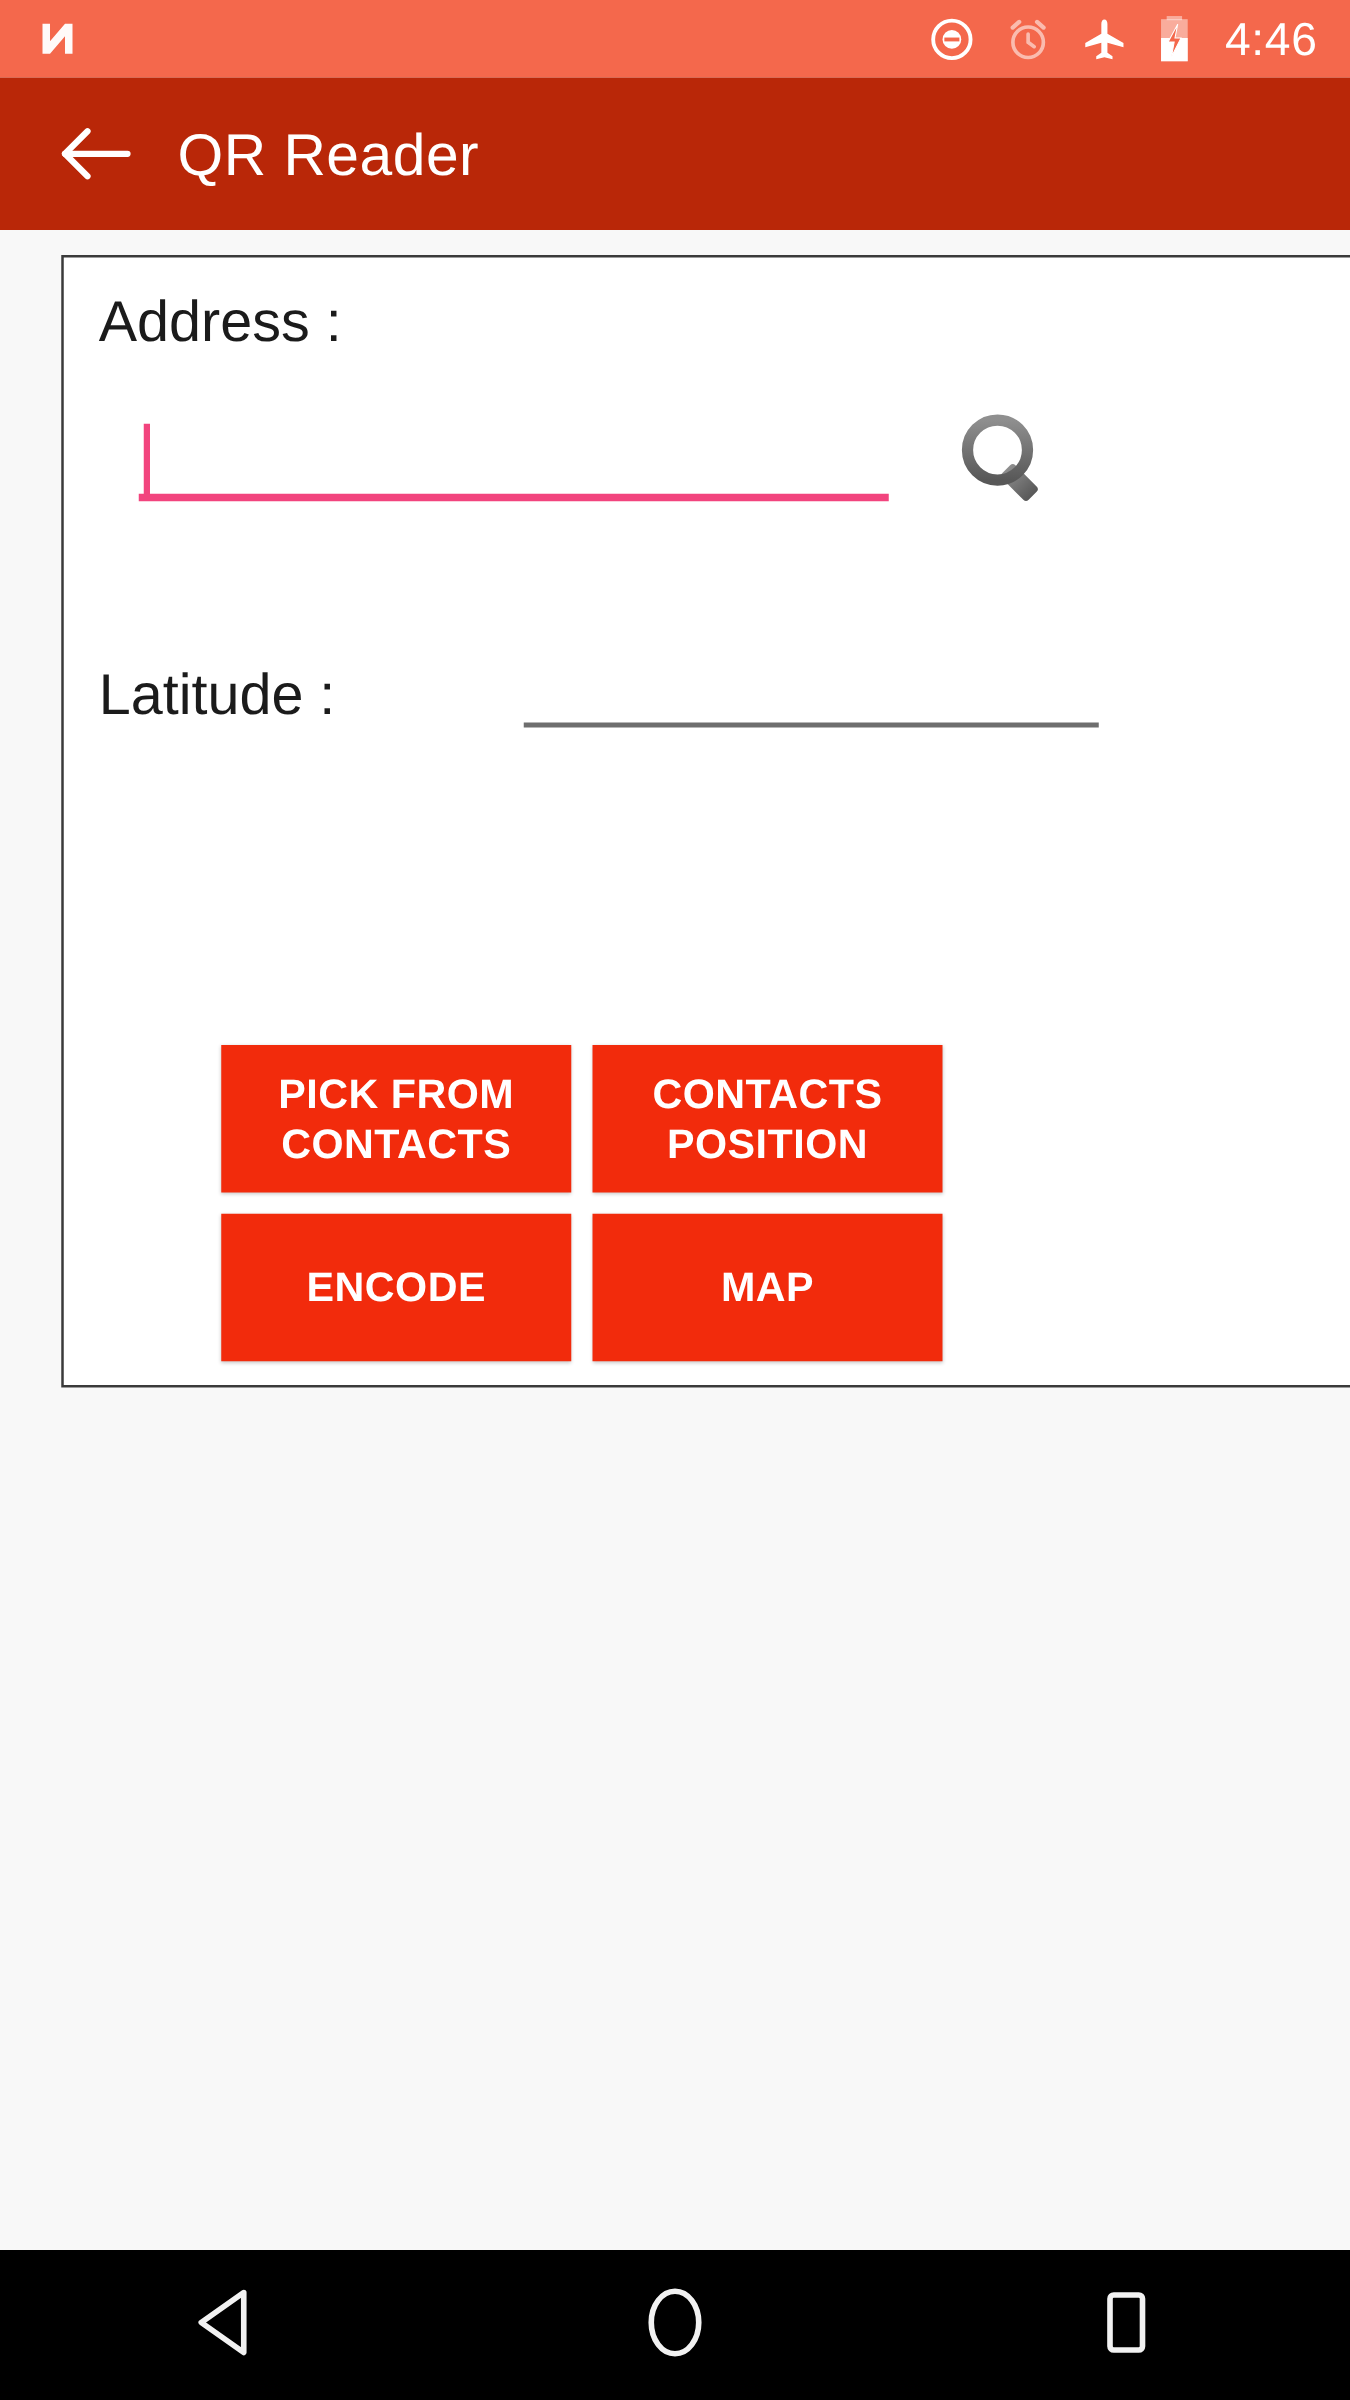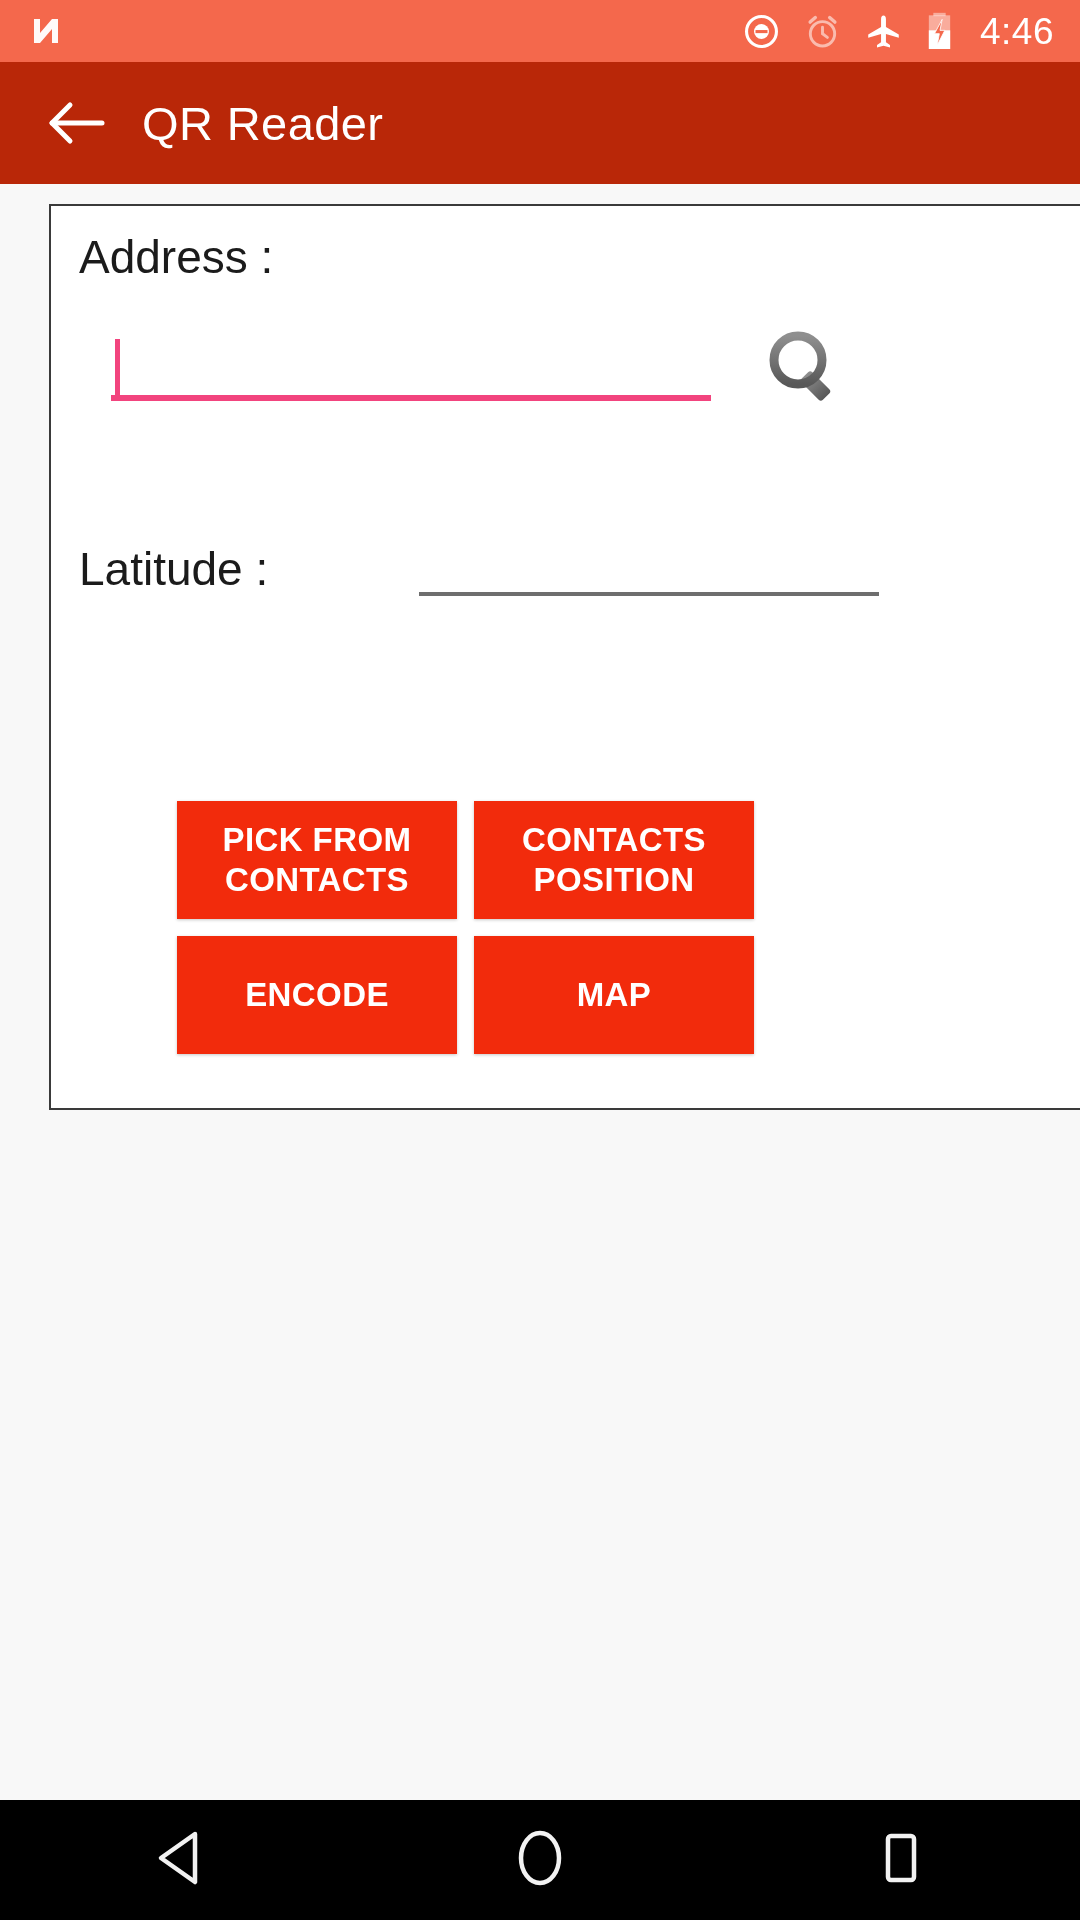--- a/index.html
+++ b/index.html
@@ -77,41 +77,41 @@
   }
   .search-icon-btn {
     position:absolute; left:640px; top:-2px;
     width:110px; height:100px;
     display:flex; align-items:center; justify-content:center;
     cursor:pointer;
   }
 
   
   .latlon-row { position:absolute; left:28px; width:980px; height:60px; }
-  .row-lat { top:336px; }
+  .row-lat { top:322px; }
   .row-lon { top:470px; }
   .latlon-row .label { position:absolute; left:0; top:0; }
   .latlon-underline {
     position:absolute; top:50px; height:4px; background:#6e6e6e;
   }
   .lat-underline { left:340px; width:460px; }
   .lon-underline { left:360px; width:440px; }
   .latlon-input {
     position:absolute; top:0px; height:52px;
     border:none; background:transparent; outline:none;
     font-size:40px; color:#1b1b1b;
     font-family:"Liberation Sans", sans-serif;
     padding:0 6px;
   }
   .lat-input { left:340px; width:460px; }
   .lon-input { left:360px; width:440px; }
 
   
   .btn-grid {
-    position:absolute; left:126px; top:595px;
+    position:absolute; left:126px; top:630px;
     width:712px;
     display:grid; grid-template-columns:280px 280px;
     grid-column-gap:26px; grid-row-gap:54px;gap:17px;
   }
   .abtn {
     height:118px; background:#f22b0c; border:none;
     color:#ffffff; font-weight:bold; font-size:33px;
     line-height:1.22; letter-spacing:0.4px;
     font-family:"Liberation Sans", sans-serif;
     cursor:pointer; text-align:center;

